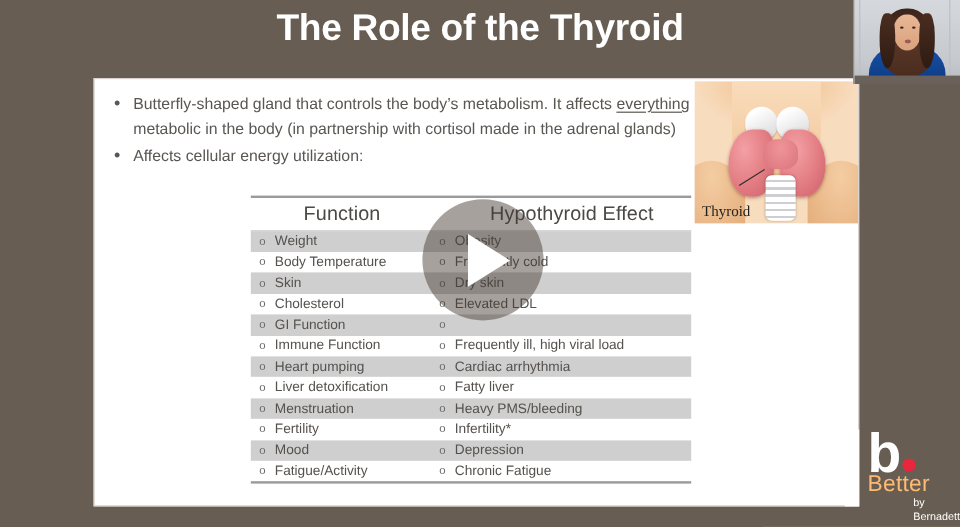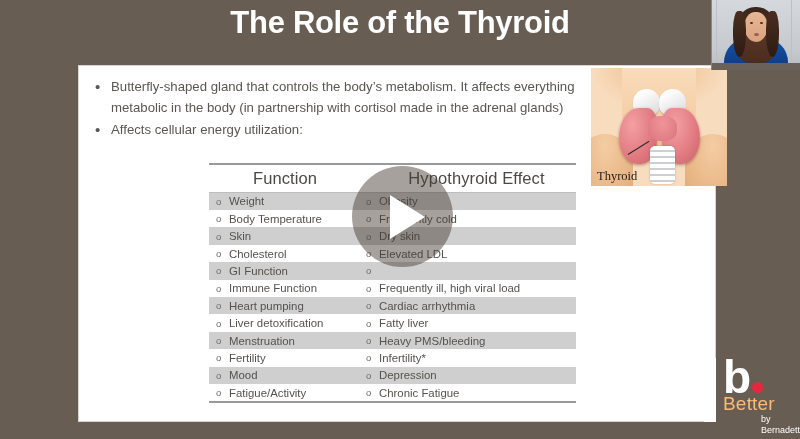--- a/index.html
+++ b/index.html
@@ -50,26 +50,26 @@
   .bullet-row { display:flex; align-items:flex-start; margin-bottom:1px; }
   .bullet-dot {
     flex:0 0 18px;
     font-size:15px;
     line-height:21px;
     color:#5a5753;
     text-align:left;
     padding-left:2px;
   }
   .bullet-text { flex:1 1 auto; }
-  .underline-word { text-underline-offset:2px; }
+  .underline-word { text-decoration:underline; text-underline-offset:2px; }
 
   
   #thyroid-figure {
     position:absolute;
-    left:512px; top:2px;
+    left:500px; top:2px;
     width:136px; height:118px;
     overflow:hidden;
     background:#f6d7b4;
   }
   #thyroid-figure .skin {
     position:absolute; inset:0;
     background:
       radial-gradient(ellipse 70% 48% at 50% 2%, #e9b98b 0%, #f4cfa8 42%, #f8dcbe 70%),
       linear-gradient(180deg,#f7d7b2 0%, #f3c89b 55%, #edbb8a 100%);
   }

